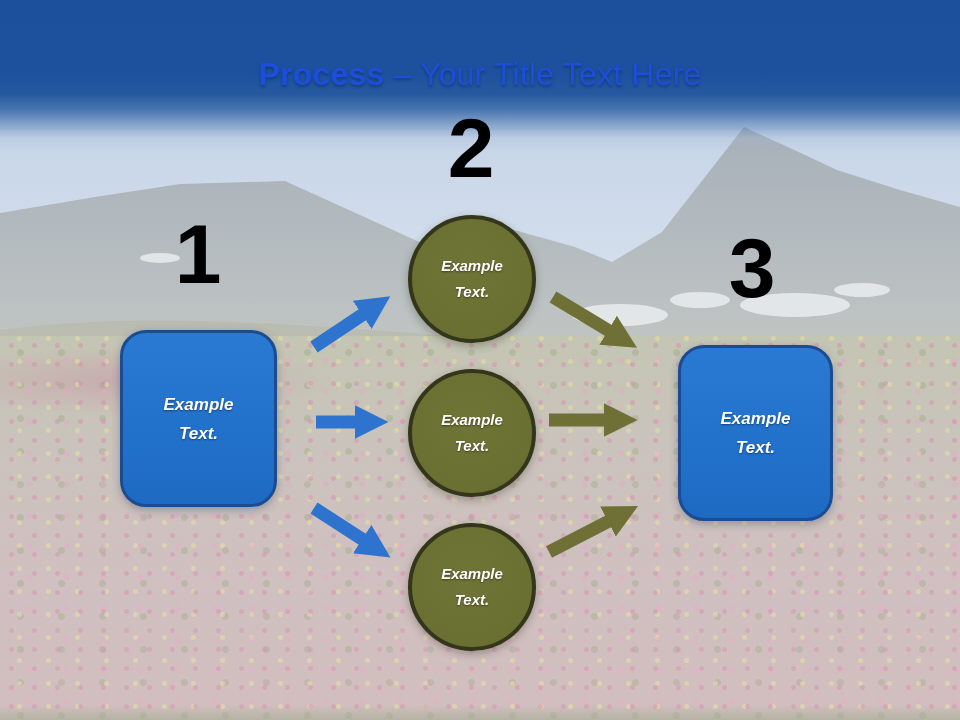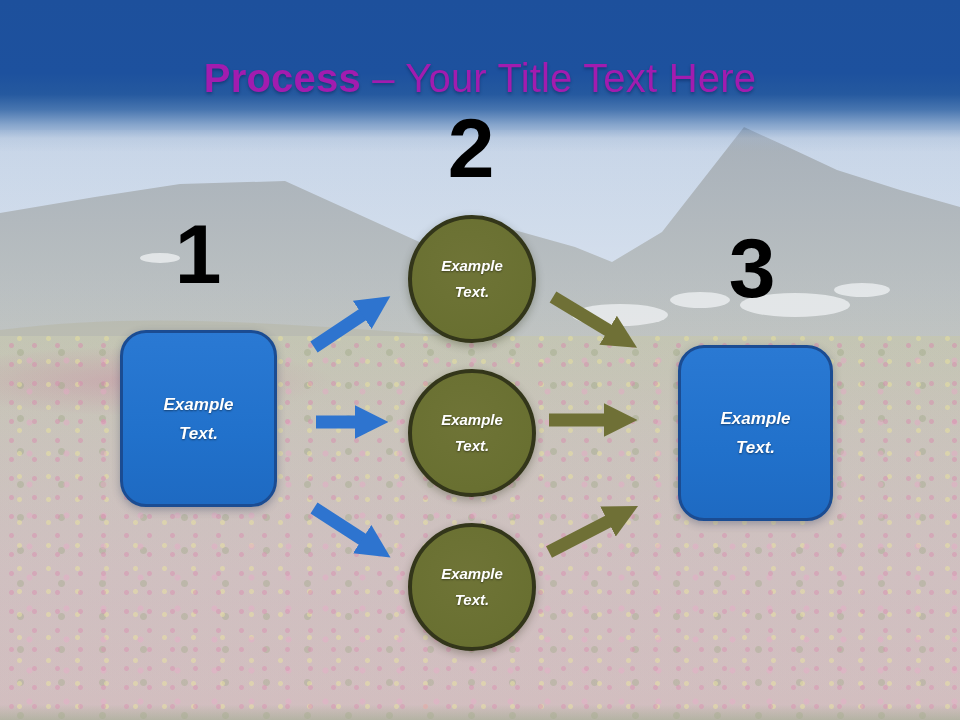--- a/index.html
+++ b/index.html
@@ -35,21 +35,21 @@
   
   .header{
     position:absolute;left:0;top:0;width:960px;height:152px;
     background:linear-gradient(180deg,
       #1d509c 0%, #1d519e 48%, #25599f 62%,
       rgba(46,98,164,0.82) 72%, rgba(79,124,180,0.50) 82%,
       rgba(157,180,212,0.25) 91%, rgba(210,220,235,0) 100%);
   }
   .title{
     position:absolute;left:0;top:56px;width:960px;text-align:center;
-    font-size:40px;color:#a21caf;letter-spacing:0.2px;
+    font-size:32px;color:#1d4ed8;letter-spacing:0.2px;
     text-shadow:0 2px 3px rgba(0,20,60,0.35);
   }
   .title .em{font-weight:bold;}
   
   .step-num{
     position:absolute;width:120px;text-align:center;
     font-size:84px;line-height:84px;font-weight:bold;color:#000;
   }
   #num1{left:138px;top:212px;}
   #num2{left:411px;top:106px;}

